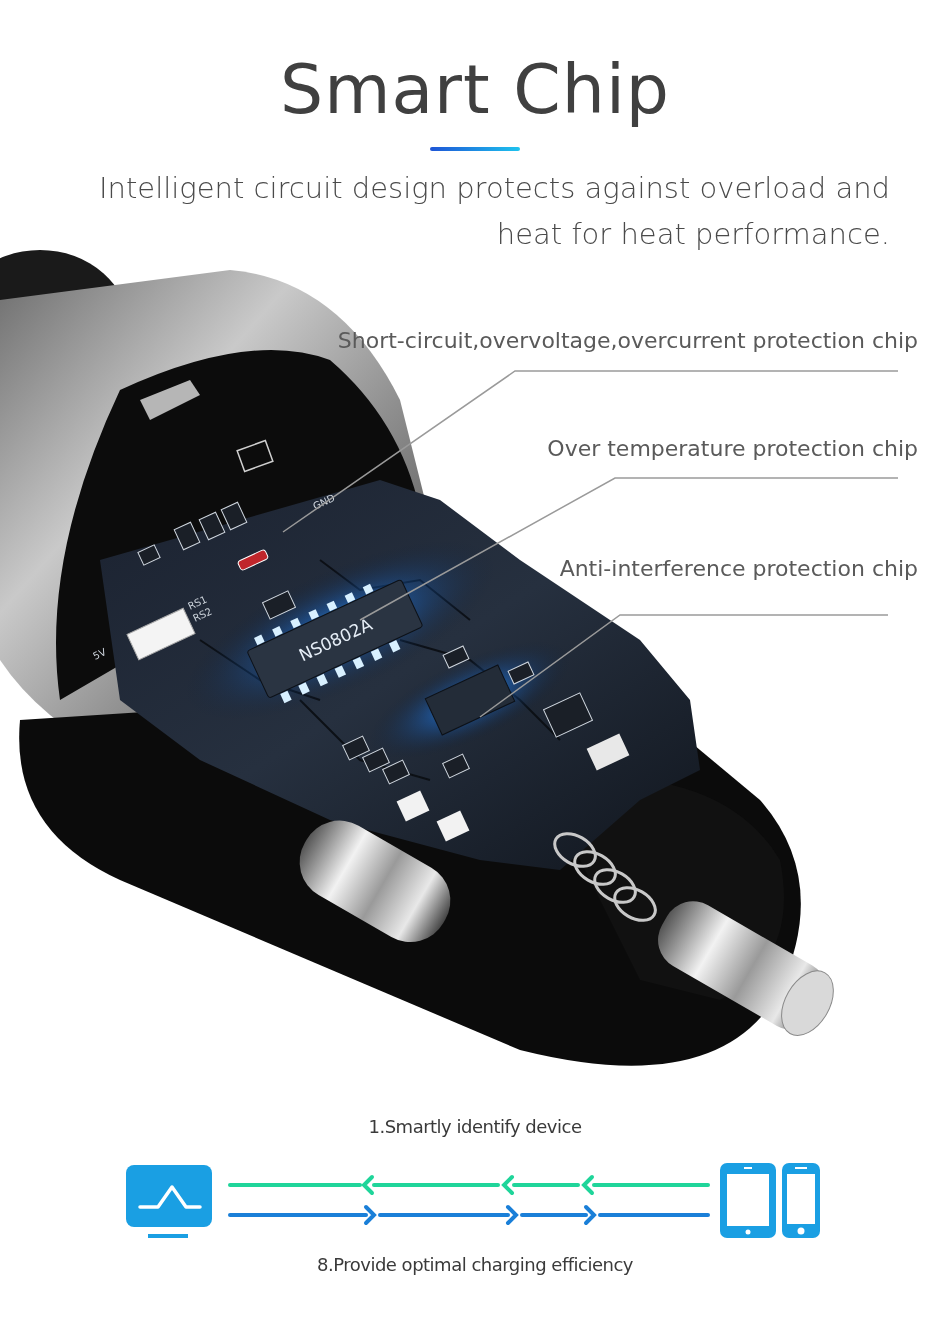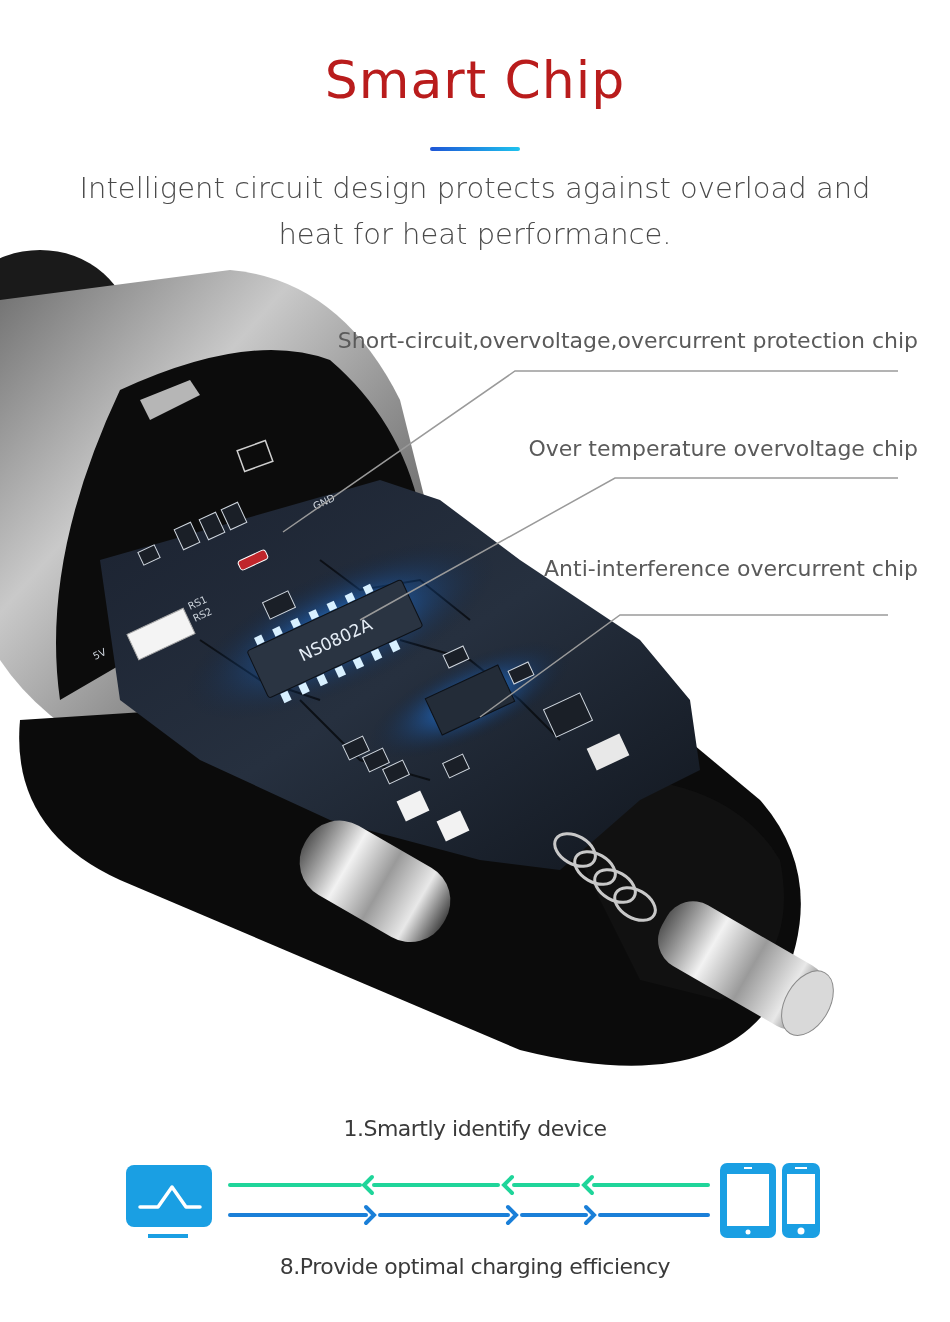--- a/index.html
+++ b/index.html
@@ -1,46 +1,46 @@
 <!DOCTYPE html>
 <html><head>
   <meta charset="utf-8">
   <style>
     * { margin: 0; padding: 0; box-sizing: border-box; }
     html, body { width: 950px; height: 1322px; background: #ffffff; overflow: hidden; }
     body { position: relative; font-family: "Liberation Sans", "DejaVu Sans", sans-serif; color: #404040; }
 
     .title {
       position: absolute; left: 0; right: 0; top: 50px;
-      text-align: center; font-size: 52px; font-weight: 400; color: #b91c1c; letter-spacing: 1px;
+      text-align: center; font-size: 68px; font-weight: 400; color: #404040; letter-spacing: 1px;
       font-family: "DejaVu Sans", sans-serif;
     }
     .title-underline {
       position: absolute; left: 430px; top: 147px; width: 90px; height: 4px; border-radius: 2px;
       background: linear-gradient(90deg, #1e55d6, #1ec3ee);
     }
     .subtitle {
       position: absolute; left: 60px; right: 60px; top: 165px;
-      text-align: center; font-size: 29px; line-height: 46px; color: #4a4a4a;
+      text-align: right; font-size: 29px; line-height: 46px; color: #4a4a4a;
       font-family: "DejaVu Sans", sans-serif; font-weight: 300;
     }
 
     .callout-label {
       position: absolute; right: 32px; font-size: 22px; color: #5a5a5a;
       font-family: "DejaVu Sans", sans-serif; white-space: nowrap;
     }
     .callout-1 { top: 328px; margin-left: 16px; }
     .callout-2 { top: 436px; }
     .callout-3 { top: 556px; }
 
     .product { position: absolute; left: 0; top: 230px; width: 950px; height: 870px; }
     .leaders { position: absolute; left: 0; top: 0; width: 950px; height: 1322px; pointer-events: none; }
 
     .step-label {
-      position: absolute; left: 0; right: 0; text-align: center; font-size: 22px; color: #3a3a3a;
+      position: absolute; left: 0; right: 0; text-align: center; font-size: 18px; color: #3a3a3a;
       font-family: "DejaVu Sans", sans-serif; letter-spacing: -0.5px;
     }
     .step-1 { top: 1116px; }
     .step-2 { top: 1254px; }
 
     .flow { position: absolute; left: 0; top: 1150px; width: 950px; height: 100px; }
   </style>
 </head>
 <body>
 
@@ -175,22 +175,22 @@
 
 <svg class="leaders" viewBox="0 0 950 1322" xmlns="http://www.w3.org/2000/svg">
   <g stroke="#9a9a9a" stroke-width="1.5" fill="none">
     <polyline points="898,371 515,371 283,532"></polyline>
     <polyline points="898,478 615,478 360,620"></polyline>
     <polyline points="888,615 620,615 480,717"></polyline>
   </g>
 </svg>
 
 <div class="callout-label callout-1">Short-circuit,overvoltage,overcurrent protection chip</div>
-<div class="callout-label callout-2">Over temperature overvoltage chip</div>
-<div class="callout-label callout-3">Anti-interference overcurrent chip</div>
+<div class="callout-label callout-2">Over temperature protection chip</div>
+<div class="callout-label callout-3">Anti-interference protection chip</div>
 
 <div class="step-label step-1">1.Smartly identify device</div>
 
 <svg class="flow" viewBox="0 1150 950 100" xmlns="http://www.w3.org/2000/svg">
 
   <g>
     <rect x="126" y="1165" width="86" height="62" rx="8" fill="#1a9fe3"></rect>
     <polyline points="140,1207 158,1207 172,1187 186,1207 200,1207" stroke="#ffffff" stroke-width="3.5" fill="none" stroke-linejoin="round" stroke-linecap="round"></polyline>
     <rect x="148" y="1234" width="40" height="4" fill="#1a9fe3"></rect>
   </g>

